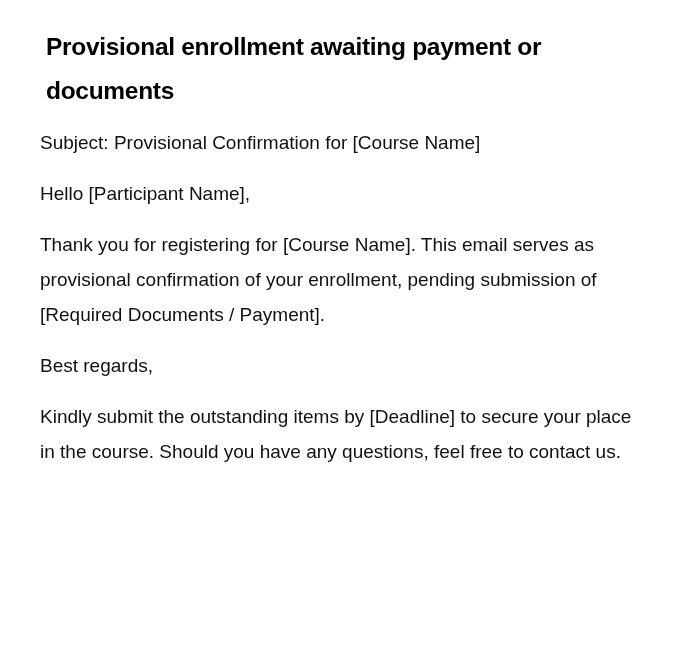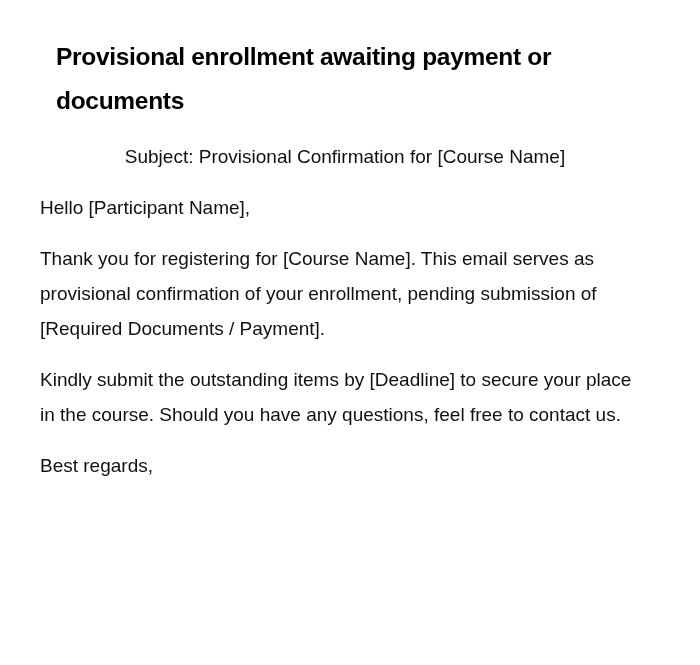--- a/index.html
+++ b/index.html
@@ -1,25 +1,25 @@
 <!DOCTYPE html>
 <html><head>
   <meta charset="utf-8">
   <style>
     html, body { margin: 0; padding: 0; background: #ffffff; }
     body { width: 700px; height: 665px; overflow: hidden; font-family: "Liberation Sans", sans-serif; color: #111111; }
     .doc { position: absolute; left: 40px; top: 19px; width: 610px; }
-    h1 { margin: 16px; font-size: 24.5px; font-weight: 700; line-height: 44px; letter-spacing: -0.3px; color: #000; }
+    h1 { margin: 6px; font-size: 24.5px; font-weight: 700; line-height: 44px; letter-spacing: -0.3px; color: #000; }
     p { margin: 0; font-size: 19px; line-height: 35px; }
-    .subject { margin-top: 12px; text-align: center; }
+    .subject { margin-top: 12px; }
     .gap { margin-top: 16px; }
   </style>
 </head>
 <body>
 
 <div class="doc">
   <h1>Provisional enrollment awaiting payment or documents</h1>
   <p class="subject">Subject: Provisional Confirmation for [Course Name]</p>
   <p class="gap">Hello [Participant Name],</p>
   <p class="gap">Thank you for registering for [Course Name]. This email serves as provisional confirmation of your enrollment, pending submission of [Required Documents / Payment].</p>
+  <p class="gap">Best regards,</p>
   <p class="gap">Kindly submit the outstanding items by [Deadline] to secure your place in the course. Should you have any questions, feel free to contact us.</p>
-  <p class="gap">Best regards,</p>
 </div>
 
 </body></html>

